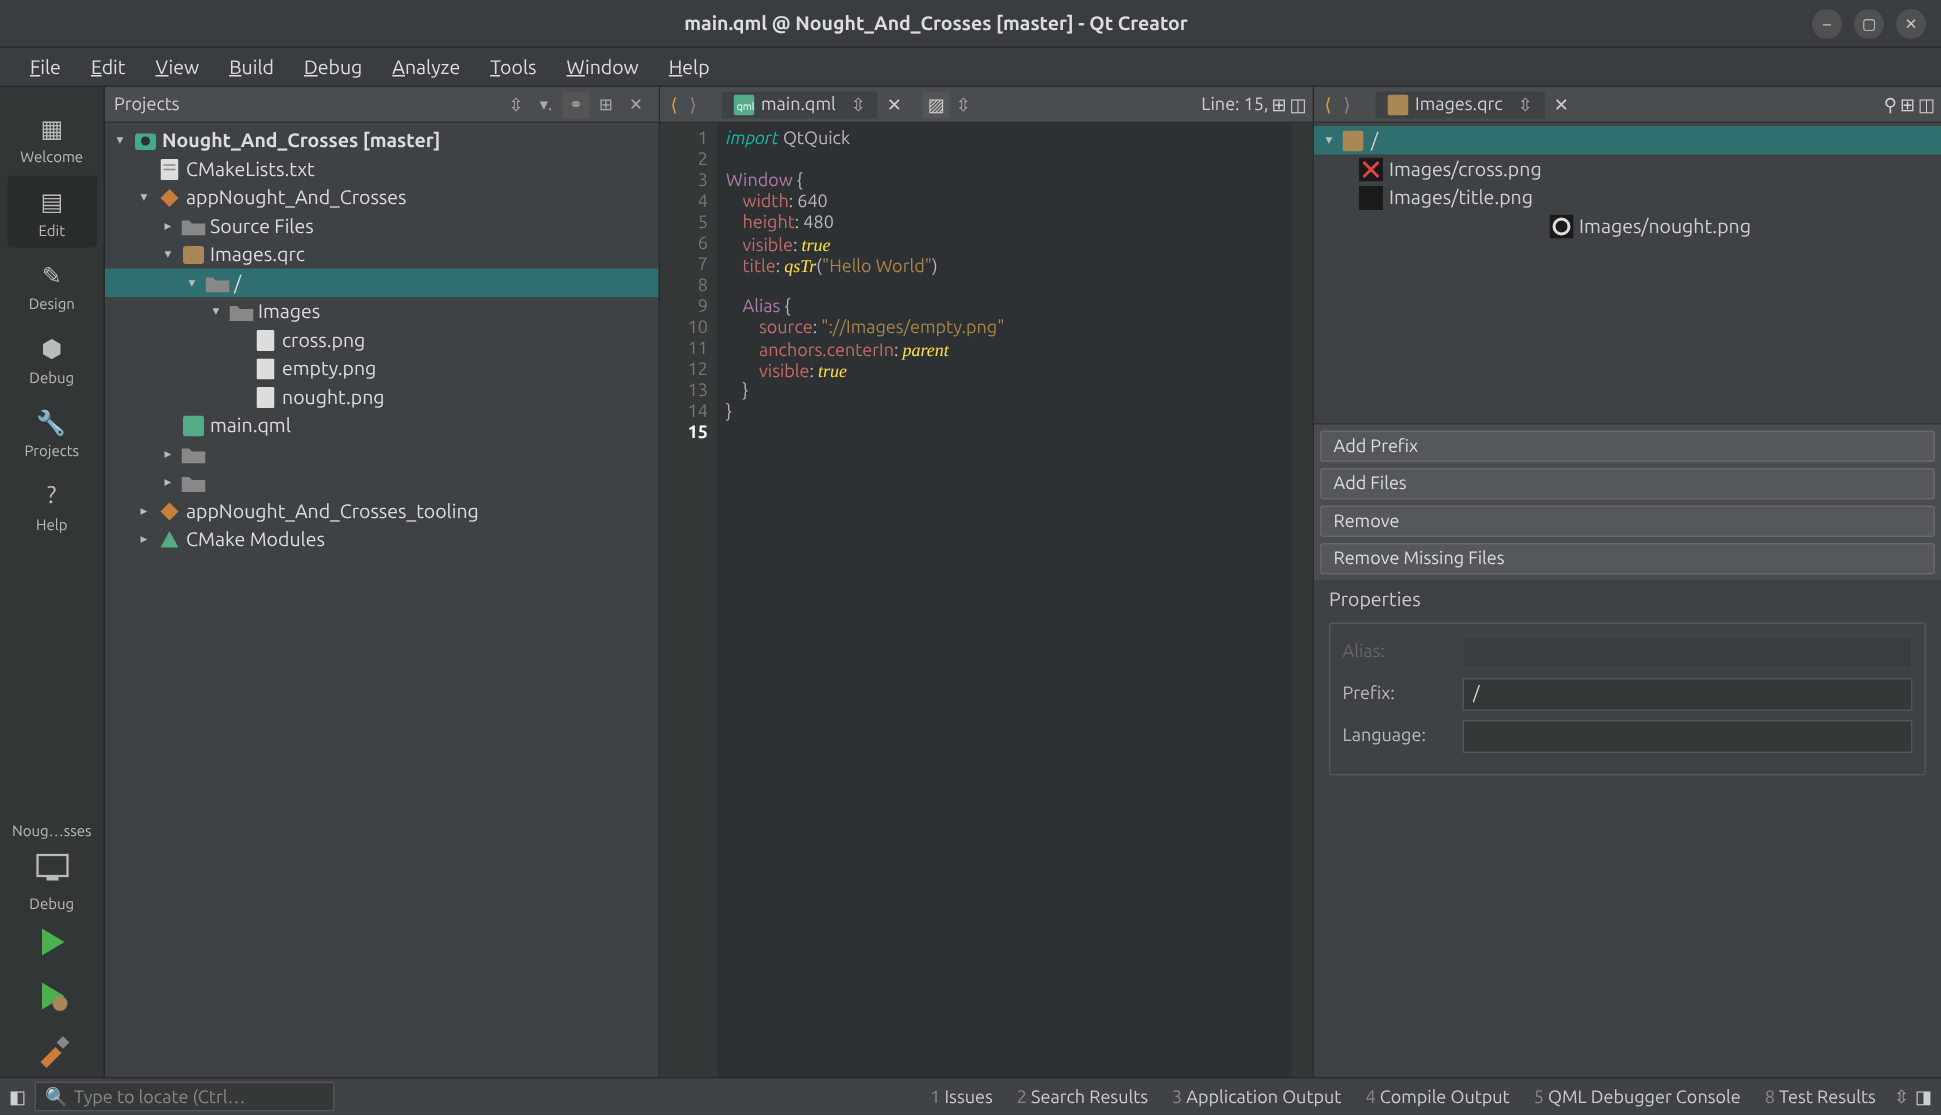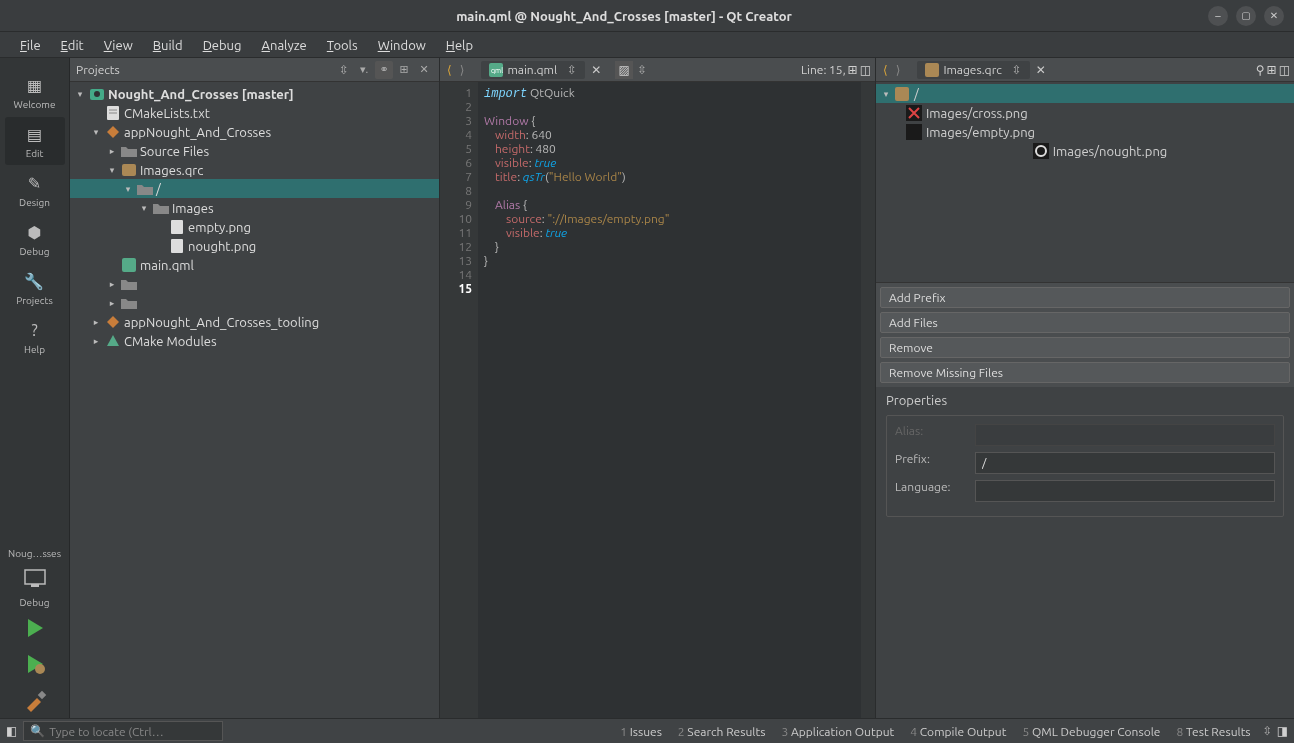--- a/index.html
+++ b/index.html
@@ -38,37 +38,37 @@
 .nav-arr.enabled { color:#d8a43a; }
 .ed-file { background:#3f4244; padding:2px 8px; display:flex; align-items:flex-start; gap:4px; border-radius:2px; }
 .ed-close { padding:0 4px; cursor:pointer; color:#ccc; }
 .ed-spacer { flex:1; }
 .code-area { flex:1; display:flex; background:#2e3133; font-family:"DejaVu Sans Mono",monospace; font-size:12px; line-height:14px; position:relative; }
 .gutter { width:38px; background:#353839; text-align:right; padding:4px 6px 0 0; color:#777; }
 .gutter .ln { height:14px; }
 .gutter .ln.cur { color:#ffffff; font-weight:bold; }
 .code { flex:1; padding:4px 0 0 6px; }
 .code .line { height:14px; white-space:pre; }
-.kw { color:#7dd3fc; font-style:italic;font-family:Liberation Mono, monospace; }
+.kw { color:#14b8a6; font-style:italic; }
 .prop { color:#c46a6a; }
 .str { color:#a88448; }
-.val { color:#0ea5e9; font-style:italic; }
+.val { color:#fde047; font-style:italic;font-family:Liberation Serif, serif; }
 .type { color:#b179a8; }
 .norm { color:#b8b8b8; }
 .scrollbar { width:14px; background:#353839; }
 .right-col { width:418px; display:flex; flex-direction:column; background:#3f4244; }
 .qrc-tree { flex:1; padding:2px 0; }
 .qrc-row { display:flex; align-items:center; height:19px; cursor:pointer; padding-left:4px; }
 .qrc-row.sel { background:#2f6f6f; }
 .qrc-icon { width:16px; height:16px; margin:0 4px 0 2px; display:inline-flex; align-items:center; justify-content:center; }
 .res-btns { background:#4a4d4f; padding:4px; display:flex; gap:4px; border-top:1px solid #333;flex-direction:column; }
 .res-btn { background:#55585a; border:1px solid #666; padding:3px 8px; font-size:12px; color:#ddd; cursor:pointer; border-radius:2px; }
 .props { padding:6px 10px; background:#3f4244; }
 .props-title { font-size:13px; margin-bottom:8px; color:#ccc; }
-.prop-row { display:flex; margin-bottom:6px; gap:8px; }
+.prop-row { display:flex; align-items:center; margin-bottom:6px; gap:8px; }
 .prop-lbl { width:72px; font-size:12px; color:#bbb; }
 .prop-lbl.dis { color:#666; }
 .prop-input { flex:1; background:#353839; border:1px solid #555; height:22px; color:#ddd; padding:0 6px; font-size:12px; }
 .prop-input:disabled { background:#3a3d3f; border-color:#444; }
 .statusbar { height:25px; background:#404345; display:flex; align-items:center; font-size:12px; border-top:1px solid #2a2c2d; padding:0 6px; }
 .sb-spacer { flex:1; }
 .sb-item { padding:0 8px; cursor:pointer; color:#ccc; }
 .locator { background:#353839; border:1px solid #555; height:20px; width:200px; color:#888; padding:0 6px; display:flex; align-items:center; gap:4px; font-size:12px; margin-left:6px; }
 svg { display:block; }
 </style>
@@ -222,20 +222,29 @@
           <span class="tname">/</span>
         </div>
         <div class="tree-row" style="padding-left: 68px;">
           <span class="exp">▾</span>
           <span class="ficon">
             <svg width="16" height="12">
               <path d="M0 2 L5 2 L7 4 L16 4 L16 12 L0 12 Z" fill="#888"></path>
             </svg>
           </span>
           <span class="tname">Images</span>
+        </div>
+        <div class="tree-row" style="padding-left: 84px;">
+          <span class="exp"></span>
+          <span class="ficon">
+            <svg width="12" height="14">
+              <rect width="12" height="14" fill="#ddd" rx="1"></rect>
+            </svg>
+          </span>
+          <span class="tname">cross.png</span>
         </div>
         <div class="tree-row" style="padding-left: 84px;">
           <span class="exp"></span>
           <span class="ficon">
             <svg width="12" height="14">
               <rect width="12" height="14" fill="#ddd" rx="1"></rect>
             </svg>
           </span>
           <span class="tname">empty.png</span>
         </div>
@@ -340,20 +349,21 @@
           <div class="line"><span class="kw">import</span> <span class="norm">QtQuick</span></div>
           <div class="line"></div>
           <div class="line"><span class="type">Window</span> <span class="norm">{</span></div>
           <div class="line">    <span class="prop">width</span><span class="norm">: 640</span></div>
           <div class="line">    <span class="prop">height</span><span class="norm">: 480</span></div>
           <div class="line">    <span class="prop">visible</span><span class="norm">: </span><span class="val">true</span></div>
           <div class="line">    <span class="prop">title</span><span class="norm">: </span><span class="val">qsTr</span><span class="norm">(</span><span class="str">"Hello World"</span><span class="norm">)</span></div>
           <div class="line"></div>
           <div class="line">    <span class="type">Alias</span> <span class="norm">{</span></div>
           <div class="line">        <span class="prop">source</span><span class="norm">: </span><span class="str">"://Images/empty.png"</span></div>
+          <div class="line">        <span class="prop">anchors.centerIn</span><span class="norm">: </span><span class="val">parent</span></div>
           <div class="line">        <span class="prop">visible</span><span class="norm">: </span><span class="val">true</span></div>
           <div class="line">    <span class="norm">}</span></div>
           <div class="line"><span class="norm">}</span></div>
           <div class="line"></div>
         </div>
       <div class="scrollbar"></div>
     </div>
   </div>
 
   <div class="right-col">
@@ -393,21 +403,21 @@
               </svg>
             </span>
             <span>Images/cross.png</span>
           </div>
           <div class="qrc-row" style="padding-left: 28px;">
             <span class="qrc-icon">
               <svg width="16" height="16">
                 <rect width="16" height="16" fill="#1a1a1a"></rect>
               </svg>
             </span>
-            <span>Images/empty.png</span>
+            <span>Images/title.png</span>
           </div>
           <div class="qrc-row" style="padding-left: 28px; justify-content: center;">
             <span class="qrc-icon">
               <svg width="16" height="16">
                 <rect width="16" height="16" fill="#1a1a1a"></rect>
                 <circle cx="8" cy="8" r="5" fill="none" stroke="#ddd" stroke-width="2"></circle>
               </svg>
             </span>
             <span>Images/nought.png</span>
           </div>

